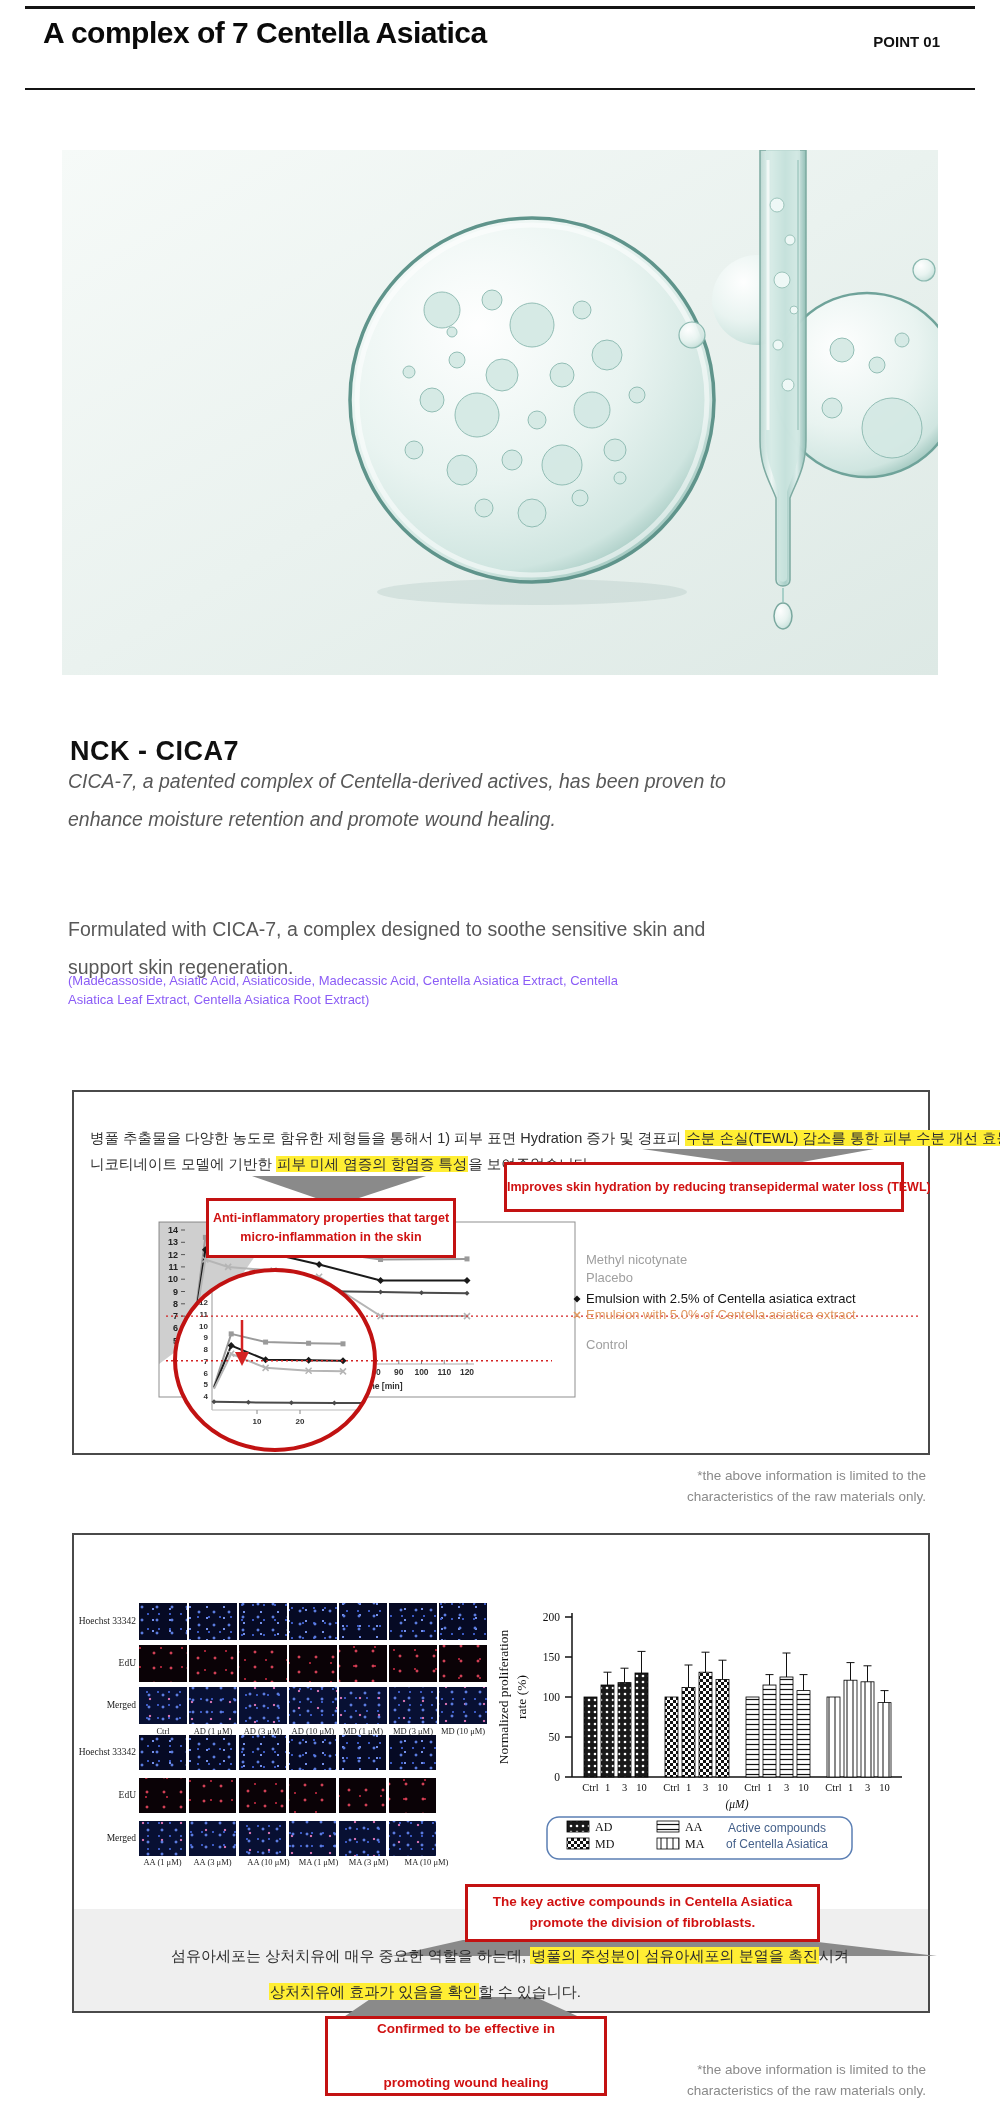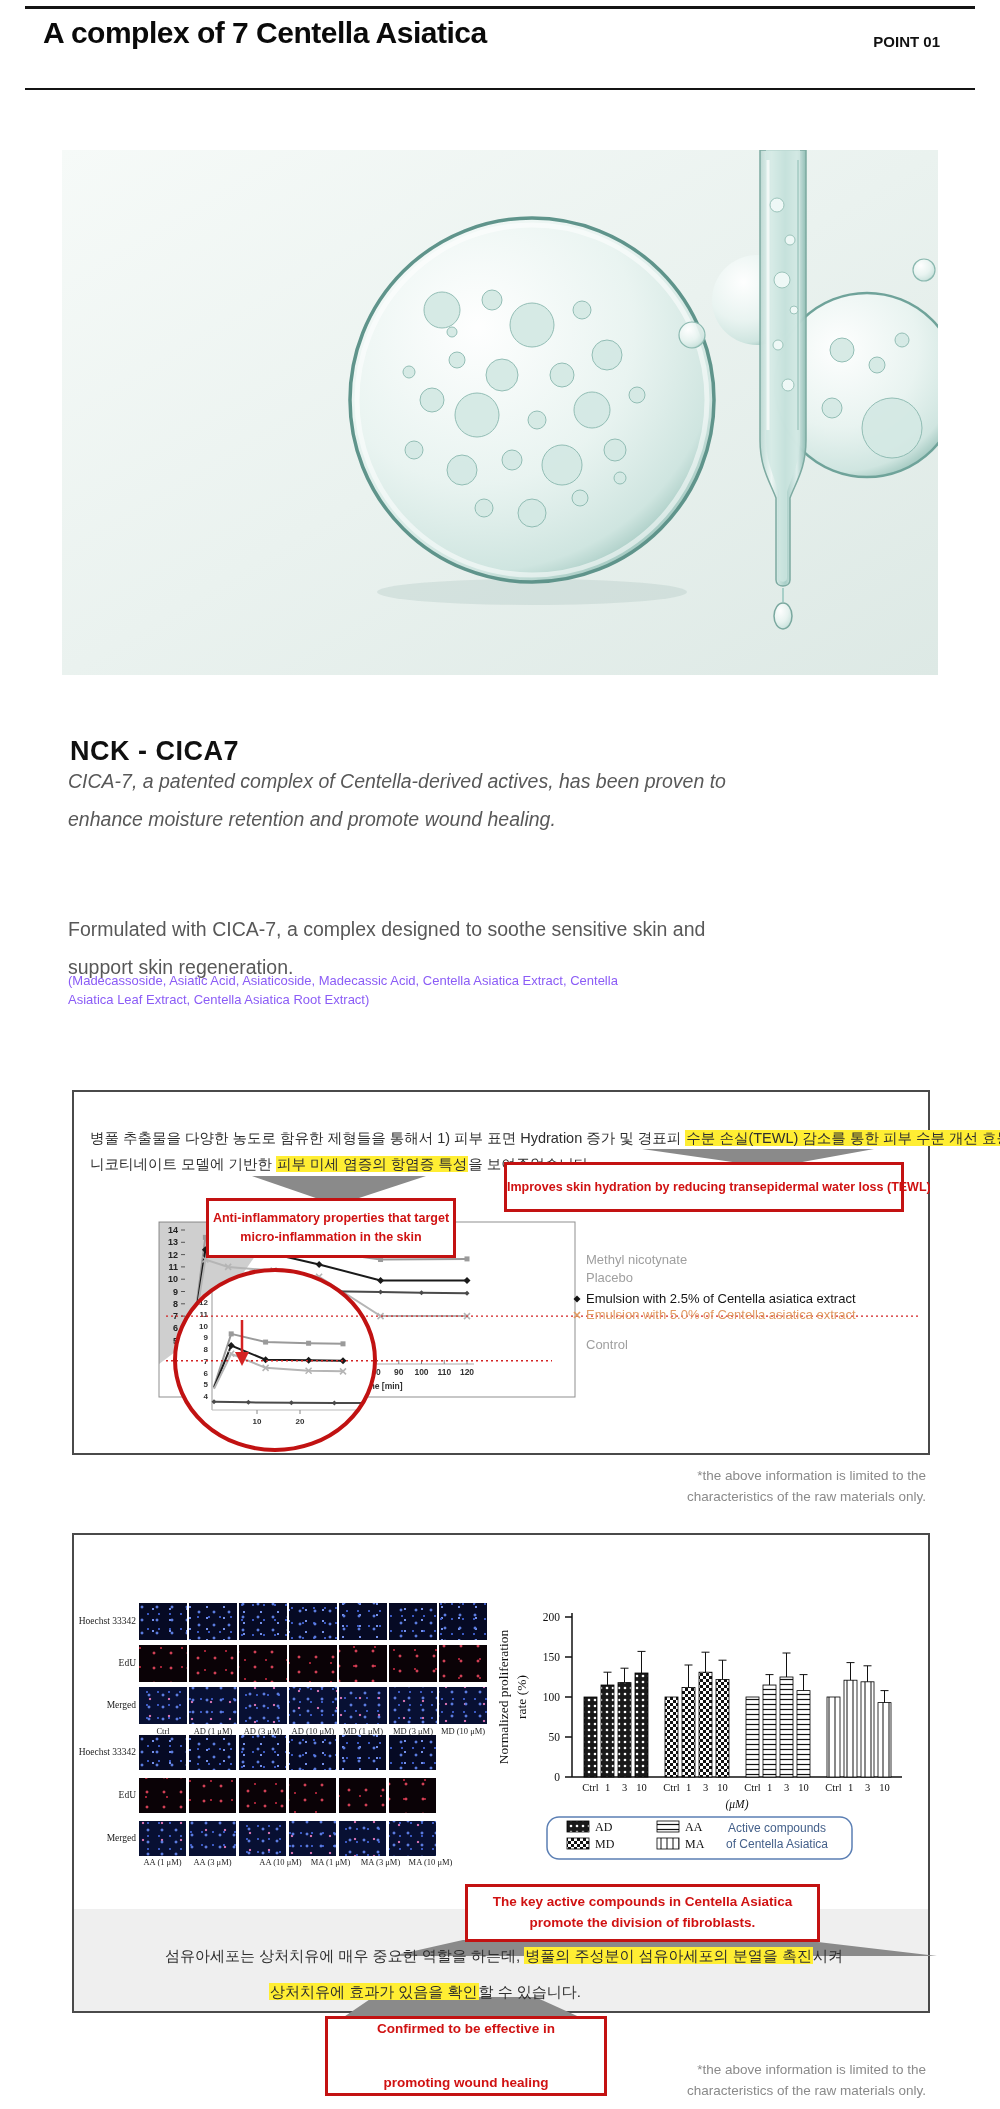--- a/index.html
+++ b/index.html
@@ -352,25 +352,25 @@
       <div class="cell cell-edu" style="background-position: 12px 0px, 2px 7px, 8px 9px;"></div>
       <div class="cell cell-merged" style="background-position: 6px 5px, 13px 10px, 3px 3px;"></div>
       <div class="cell cell-merged" style="background-position: 0px 10px, 7px 0px, 7px 12px;"></div>
       <div class="cell cell-merged" style="background-position: 7px 4px, 1px 3px, 2px 6px;"></div>
       <div class="cell cell-merged" style="background-position: 1px 9px, 12px 6px, 6px 0px;"></div>
       <div class="cell cell-merged" style="background-position: 8px 3px, 6px 9px, 1px 9px;"></div>
       <div class="cell cell-merged" style="background-position: 2px 8px, 0px 12px, 5px 3px;"></div>
     </div>
   <div id="grid2-labels" class="collabs" style="left:65px;top:322px;">
       <span style="width: 47px; margin-right: 3px;">AA (1 μM)</span>
-      <span style="width: 47px; margin-right: 21px;">AA (3 μM)</span>
+      <span style="width: 47px; margin-right: 9px;">AA (3 μM)</span>
       <span style="width: 47px; margin-right: 3px;">AA (10 μM)</span>
       <span style="width: 47px; margin-right: 3px;">MA (1 μM)</span>
       <span style="width: 47px; margin-right: 3px;">MA (3 μM)</span>
-      <span style="width: 47px;">MA (10 μM)</span>
+      <span style="width: 47px; margin-left: 8px;">MA (10 μM)</span>
     </div>
 
   <svg id="bar-svg" width="460" height="290" viewBox="0 0 460 290" style="position:absolute;left:398px;top:42px;">
     <defs>
       <pattern id="pat-dots-dark" width="6" height="6" patternUnits="userSpaceOnUse">
         <rect width="6" height="6" fill="#1a1a1a"></rect>
           <circle cx="3" cy="3" r="1.3" fill="#ffffff"></circle>
       </pattern>
       <pattern id="pat-checker" width="6" height="6" patternUnits="userSpaceOnUse">
         <rect width="6" height="6" fill="#ffffff"></rect>
@@ -470,21 +470,21 @@
       <text x="305" y="271" text-anchor="middle" font-size="12" fill="#44608a">of Centella Asiatica</text>
     </svg>
 
   <div class="tail" style="left:318px;top:405px;width:545px;height:16px;z-index:1;clip-path:polygon(13% 0,75% 0,100% 100%,0 100%);"></div>
 
   <div class="callout" style="left:391px;top:349px;width:355px;height:58px;font-size:13.5px;line-height:1.55;">
     <span>The key active compounds in Centella Asiatica</span>
     <span>promote the division of fibroblasts.</span>
   </div>
 
-  <div class="kline" style="left:3px;top:410px;width:854px;text-align:center;font-size:15px;z-index:2;"><span>섬유아세포는 상처치유에 매우 중요한 역할을 하는데, </span><span class="hl">병풀의 주성분이 섬유아세포의 분열을 촉진</span><span>시켜</span></div>
+  <div class="kline" style="left:9px;top:410px;width:854px;text-align:center;font-size:15px;z-index:2;"><span>섬유아세포는 상처치유에 매우 중요한 역할을 하는데, </span><span class="hl">병풀의 주성분이 섬유아세포의 분열을 촉진</span><span>시켜</span></div>
   <div class="kline" style="left:0;top:446px;width:702px;text-align:center;font-size:15px;z-index:2;"><span class="hl">상처치유에 효과가 있음을 확인</span><span>할 수 있습니다.</span></div>
 </div>
 
 <div class="tail" style="left:330px;top:1997px;width:270px;height:22px;z-index:1;clip-path:polygon(16% 0,76% 0,94% 100%,4% 100%);"></div>
 
 <div class="callout" style="left:325px;top:2016px;width:282px;height:80px;font-size:13.5px;line-height:1.6;gap:32px;">
   <span>Confirmed to be effective in</span>
   <span>promoting wound healing</span>
 </div>
 

